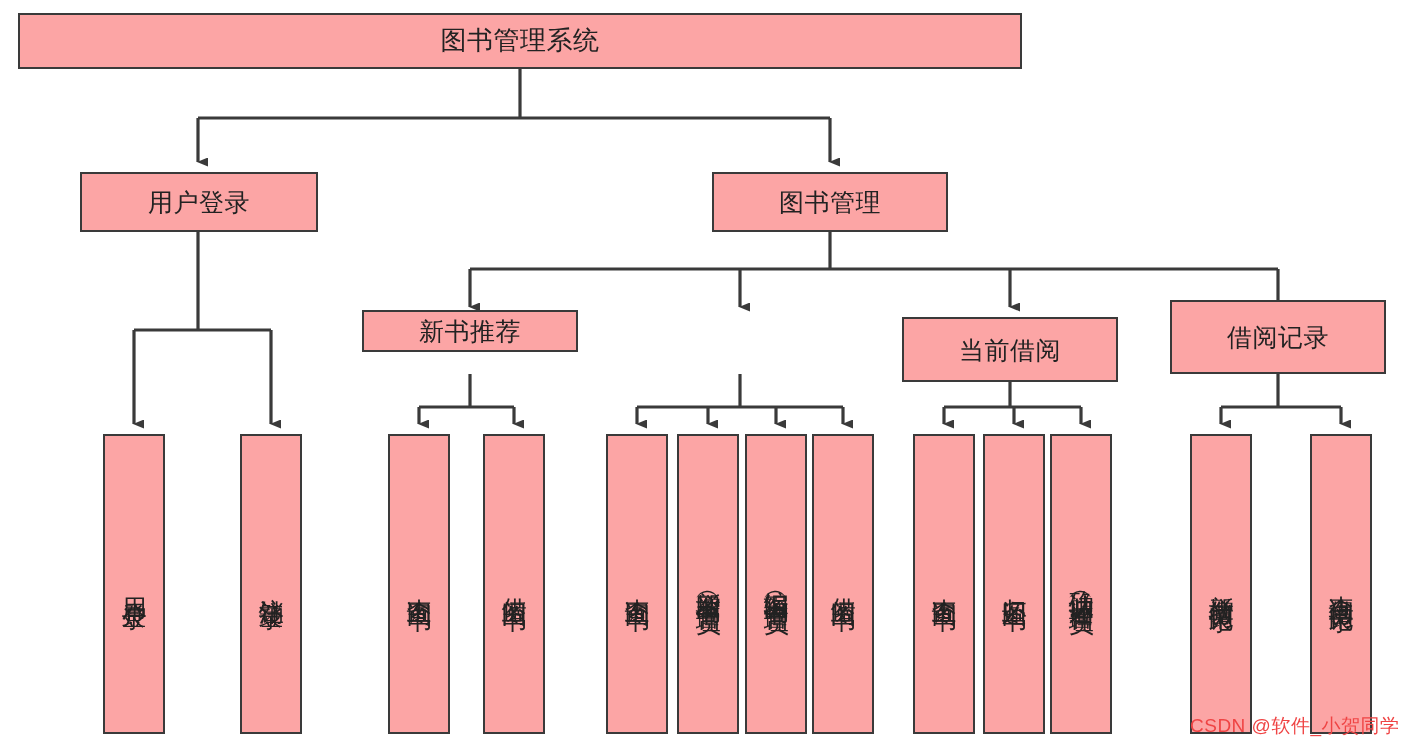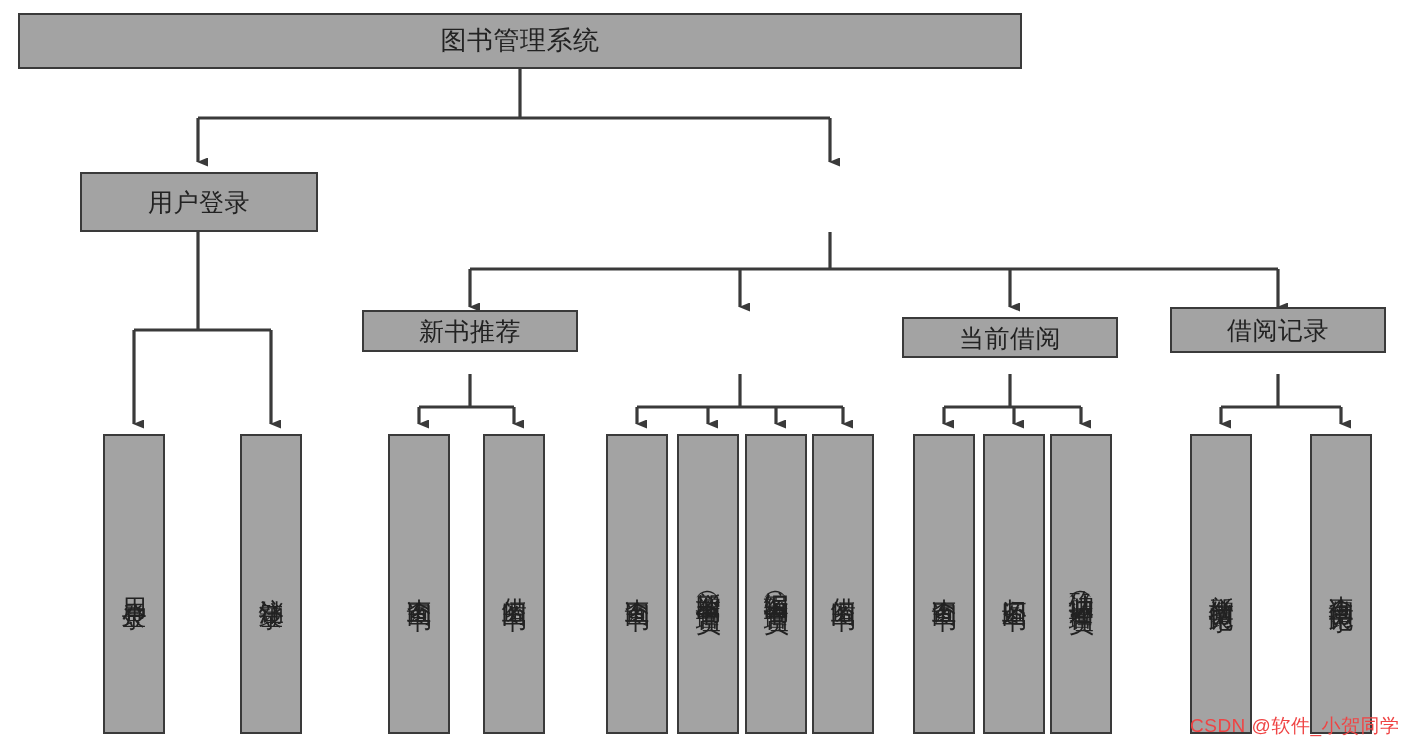--- a/index.html
+++ b/index.html
@@ -21,21 +21,21 @@
     position: absolute;
     left: 0;
     top: 0;
     width: 1405px;
     height: 747px;
     pointer-events: none;
   }
   .node {
     position: absolute;
     box-sizing: border-box;
-    background: #a3a3a3;
+    background: #fca5a5;
     border: 2.5px solid #3a3a3a;
     display: flex;
     align-items: center;
     justify-content: center;
     color: #222222;
   }
   .node .label {
     display: block;
     text-align: center;
     line-height: 1.12;
@@ -125,28 +125,31 @@
     </g>
   </svg>
 
   <div class="node root horizontal" style="left:18px; top:13px; width:1004px; height:56px;">
     <span class="label">图书管理系统</span>
   </div>
 
   <div class="node horizontal" style="left:80px; top:172px; width:238px; height:60px;">
     <span class="label">用户登录</span>
   </div>
+  <div class="node horizontal" style="left:712px; top:172px; width:236px; height:60px;">
+    <span class="label">图书管理</span>
+  </div>
 
   <div class="node horizontal" style="left:362px; top:310px; width:216px; height:42px;">
     <span class="label">新书推荐</span>
   </div>
-  <div class="node horizontal" style="left:902px; top:317px; width:216px; height:41px;">
+  <div class="node horizontal" style="left:902px; top:317px; width:216px; height:65px;">
     <span class="label">当前借阅</span>
   </div>
-  <div class="node horizontal" style="left:1170px; top:307px; width:216px; height:46px;">
+  <div class="node horizontal" style="left:1170px; top:300px; width:216px; height:74px;">
     <span class="label">借阅记录</span>
   </div>
 
   <div class="node vertical" style="left:103px; top:434px; width:62px; height:300px;">
     <span class="label">用户登录</span>
   </div>
   <div class="node vertical" style="left:240px; top:434px; width:62px; height:300px;">
     <span class="label">注销登录</span>
   </div>
   <div class="node vertical" style="left:388px; top:434px; width:62px; height:300px;">

